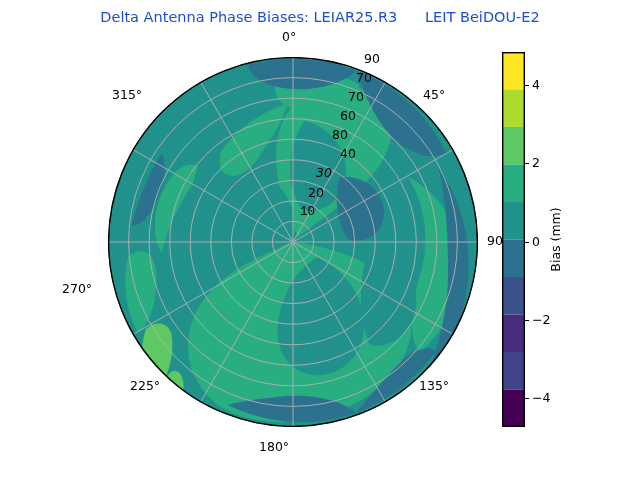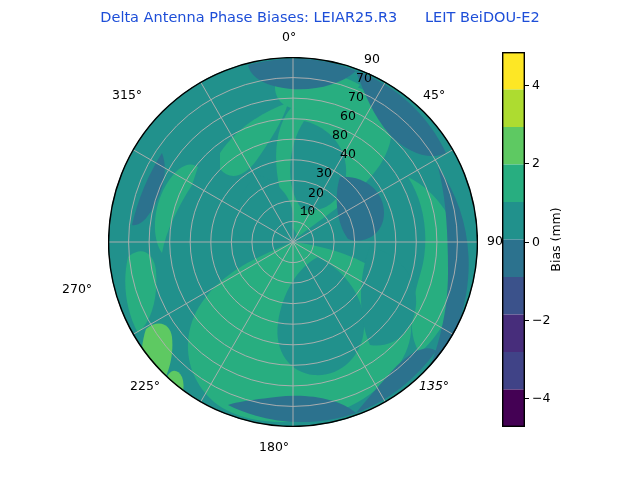--- a/index.html
+++ b/index.html
@@ -215,29 +215,29 @@
         <line x1="185" y1="185" x2="92.5" y2="24.8"></line>
       </g>
 
       <circle cx="185" cy="185" r="184.4" fill="none" stroke="#000000" stroke-width="1.4"></circle>
     </svg>
   </div>
 
   <div class="ang-label" style="left:282px;top:31px;">0°</div>
   <div class="ang-label" style="left:423px;top:89px;">45°</div>
   <div class="ang-label" style="left:487px;top:235px;">90</div>
-  <div class="ang-label" style="left:419px;top:380px;font-style:italic;">135°</div>
+  <div class="ang-label" style="left:419px;top:380px;">135°</div>
   <div class="ang-label" style="left:259px;top:441px;">180°</div>
   <div class="ang-label" style="left:130px;top:380px;">225°</div>
   <div class="ang-label" style="left:62px;top:235px;margin-top:48px;">270°</div>
   <div class="ang-label" style="left:112px;top:89px;">315°</div>
 
   <div class="rad-label" style="left:300px;top:206px;font-family:Liberation Mono, monospace;">10</div>
   <div class="rad-label" style="left:308px;top:187px;">20</div>
-  <div class="rad-label" style="left:316px;top:167px;">30</div>
+  <div class="rad-label" style="left:316px;top:167px;font-style:italic;">30</div>
   <div class="rad-label" style="left:324px;top:148px;margin-left:16px;">40</div>
   <div class="rad-label" style="left:332px;top:129px;">80</div>
   <div class="rad-label" style="left:340px;top:110px;">60</div>
   <div class="rad-label" style="left:348px;top:91px;">70</div>
   <div class="rad-label" style="left:356px;top:72px;">70</div>
   <div class="rad-label" style="left:364px;top:53px;">90</div>
 
   <div id="colorbar-wrap">
     <svg id="cb-svg" viewBox="0 0 23 375" preserveAspectRatio="none">
       <g>

